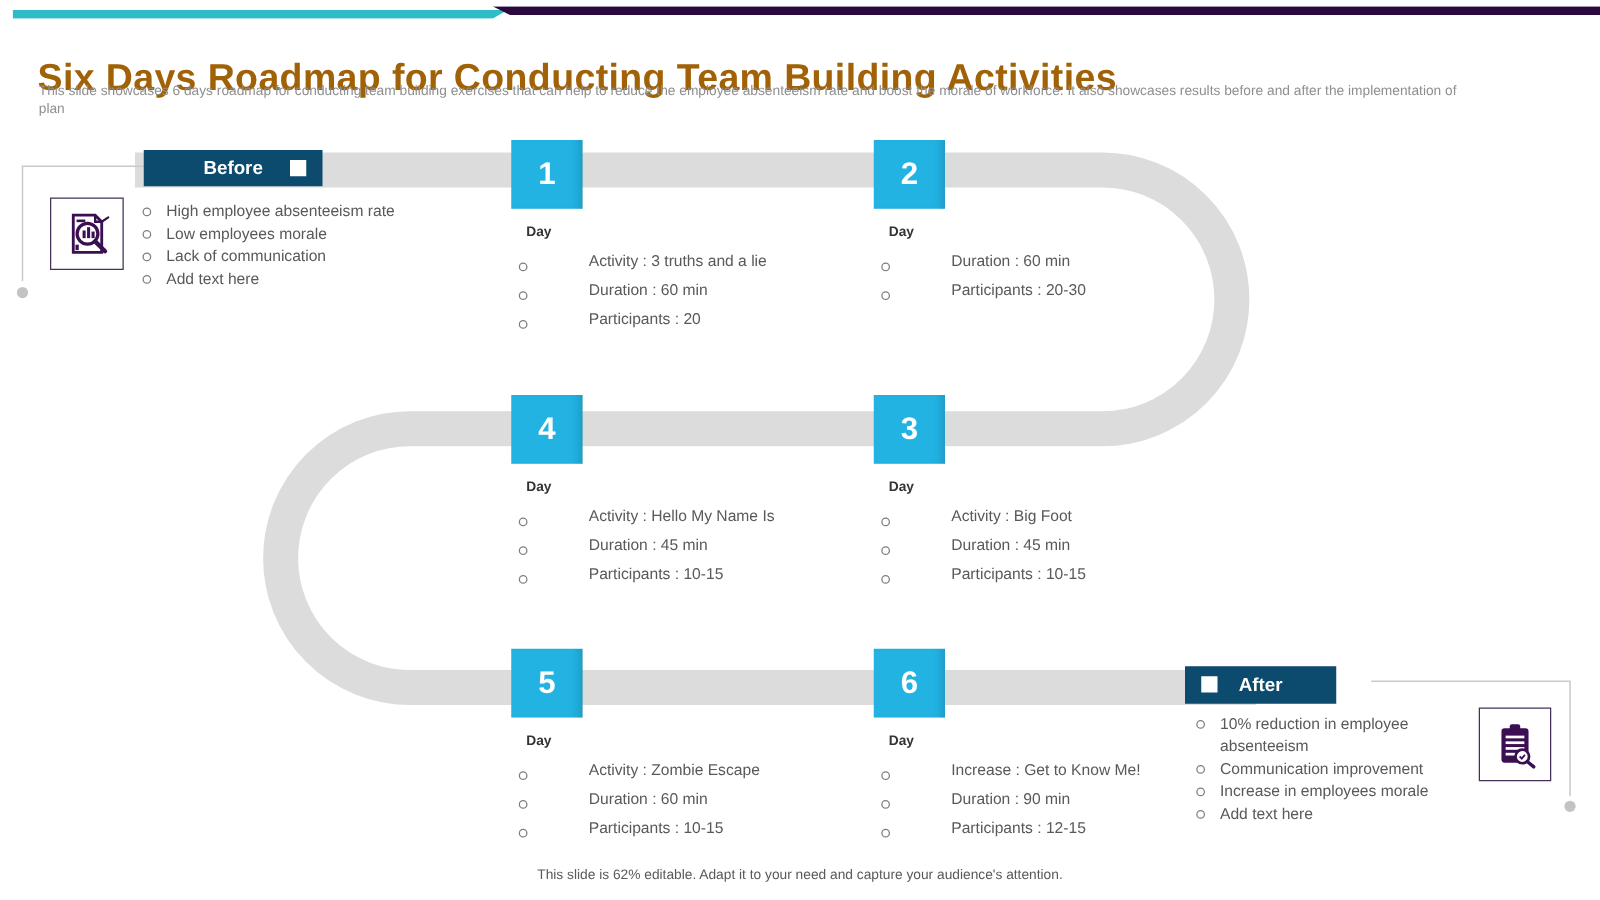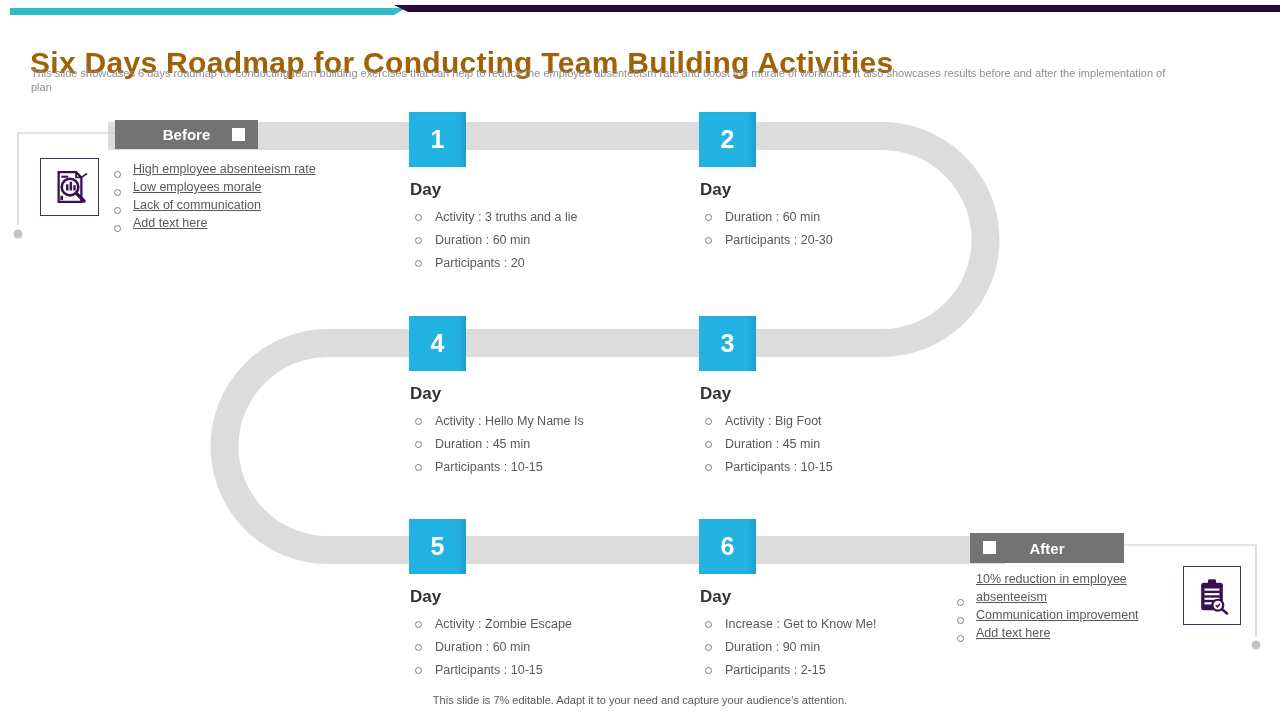--- a/index.html
+++ b/index.html
@@ -13,48 +13,48 @@
   .bar-purple{position:absolute;left:394px;top:5px;width:886px;height:7px;background:#2A0A3C;
     clip-path:polygon(0 0,100% 0,100% 100%,14px 100%);}
   
   .title{position:absolute;left:30px;top:26px;width:1200px;font-size:30px;font-weight:700;
     color:#a16207;letter-spacing:.3px;}
   .subtitle{position:absolute;left:31px;top:67px;width:1142px;font-size:11px;line-height:13.5px;
     color:#8f8f8f;}
   
   .road-svg{position:absolute;left:0;top:0;width:1280px;height:720px;z-index:1;}
   
-  .badge{position:absolute;z-index:3;background:#737373;color:#fff;font-weight:700;font-size:15px;
+  .badge{position:absolute;z-index:3;background:#0c4a6e;color:#fff;font-weight:700;font-size:15px;
     display:flex;align-items:center;justify-content:center;}
   .badge-before{left:115px;top:120px;width:143px;height:29px;}
-  .badge-after{left:948px;top:533px;width:154px;height:30px;margin-left:22px;}
+  .badge-after{left:948px;top:533px;width:121px;height:30px;}
   .badge .sq{position:absolute;width:13px;height:13px;background:#fff;top:8px;}
   .badge-before .sq{right:13px;}
   .badge-after .sq{left:13px;}
   
   .icon-box{position:absolute;z-index:3;background:#fff;border:1px solid #43315c;
     display:flex;align-items:center;justify-content:center;}
   .icon-box-before{left:40px;top:158px;width:57px;height:56px;}
   .icon-box-after{left:1183px;top:566px;width:56px;height:57px;}
   
   .side-list{position:absolute;z-index:3;margin:0;padding:0;list-style:none;
     font-size:12.5px;color:#595959;}
-  .side-list li{display:flex;align-items:flex-end;line-height:18px;text-decoration:underline;}
+  .side-list li{display:flex;align-items:flex-start;line-height:18px;}
   .side-list .mark, .day-list .mark{flex:0 0 auto;width:5px;height:5px;border:1.5px solid #7e7e7e;
     border-radius:50%;margin:6px 12px 0 2px;}
   .list-before{left:112px;top:160px;width:265px;}
   .list-after{left:955px;top:570px;width:228px;}
   
   .day-block{position:absolute;z-index:2;width:272px;}
   .num-box{width:57px;height:55px;background:#22B3E3;color:#fff;font-size:25px;font-weight:700;
     display:flex;align-items:center;justify-content:center;
     box-shadow:inset -7px 0 7px -4px rgba(0,0,0,.14);}
-  .day-head{margin-top:13px;margin-left:1px;font-size:17px;font-weight:700;color:#333333;}
+  .day-head{margin-top:13px;margin-left:12px;font-size:11px;font-weight:700;color:#333333;}
   .day-list{margin:6px 0 0 4px;padding:0;list-style:none;font-size:12.5px;color:#595959;}
-  .day-list li{display:flex;align-items:flex-start;line-height:23px;}
+  .day-list li{display:flex;align-items:center;line-height:23px;gap:36px;}
   .day-list .mark{margin:8px 13px 0 2px;}
   .p-d1{left:409px;top:112px;} .p-d2{left:699px;top:112px;}
   .p-d4{left:409px;top:316px;} .p-d3{left:699px;top:316px;}
   .p-d5{left:409px;top:519px;} .p-d6{left:699px;top:519px;}
   
   .footer{position:absolute;left:0;top:694px;width:1280px;text-align:center;
     font-size:11px;color:#595959;z-index:3;}
 </style>
 </head>
 <body>
@@ -210,21 +210,21 @@
       <li>
           <span class="mark"></span>
           <span>Increase : Get to Know Me!</span>
         </li>
       <li>
           <span class="mark"></span>
           <span>Duration : 90 min</span>
         </li>
       <li>
           <span class="mark"></span>
-          <span>Participants : 2-15</span>
+          <span>Participants : 12-15</span>
         </li>
     </ul>
   </div>
 
   <div class="badge badge-after">
     <span class="sq"></span>
     <span>After</span>
   </div>
   <div class="icon-box icon-box-after">
     <svg width="40" height="42" viewBox="0 0 48 48">
@@ -243,19 +243,23 @@
     <li>
         <span class="mark"></span>
         <span>10% reduction in employee absenteeism</span>
       </li>
     <li>
         <span class="mark"></span>
         <span>Communication improvement</span>
       </li>
     <li>
         <span class="mark"></span>
+        <span>Increase in employees morale</span>
+      </li>
+    <li>
+        <span class="mark"></span>
         <span>Add text here</span>
       </li>
   </ul>
 
-  <div class="footer">This slide is 7% editable. Adapt it to your need and capture your audience's attention.</div>
+  <div class="footer">This slide is 62% editable. Adapt it to your need and capture your audience's attention.</div>
 
 </div>
 
 </body></html>

